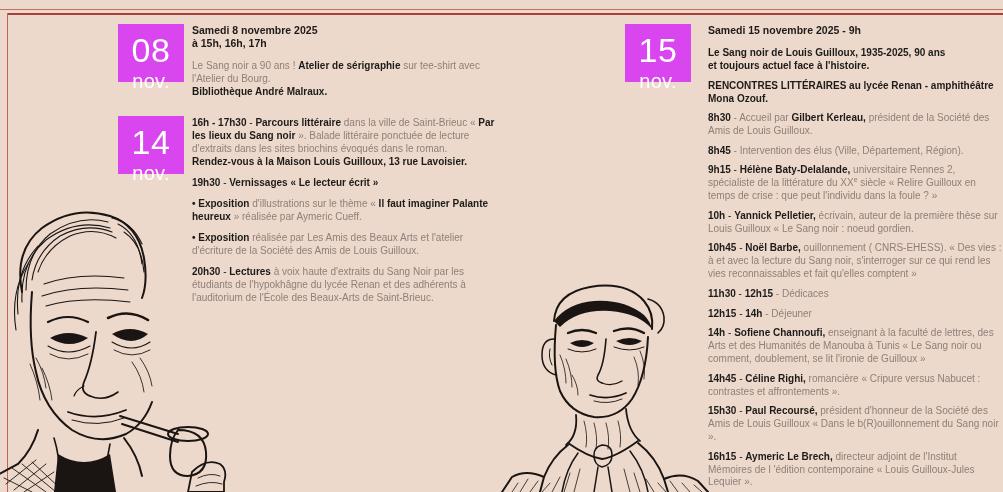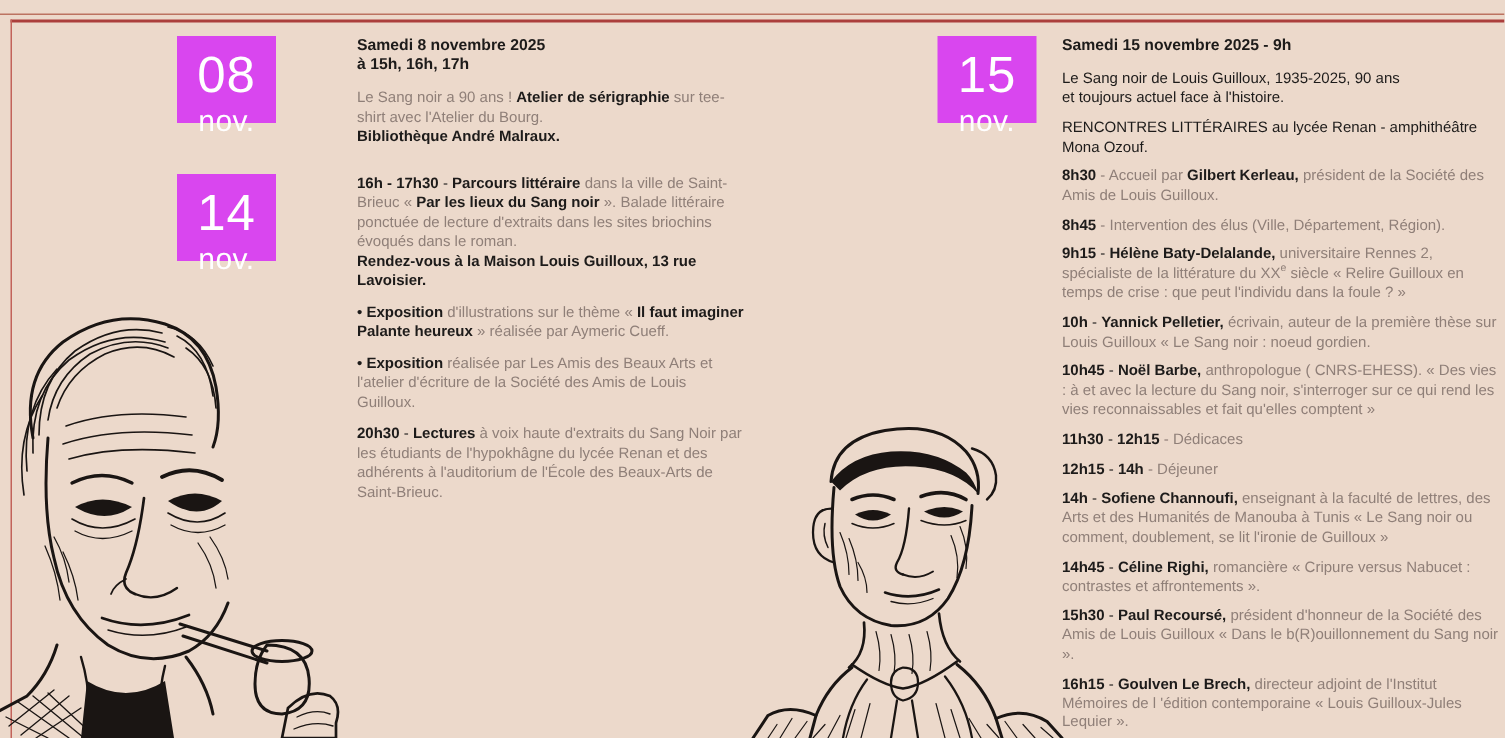--- a/index.html
+++ b/index.html
@@ -44,21 +44,21 @@
     font-weight:300;
     letter-spacing:.5px;
   }
   .badge .mon{
     display:block;
     font-size:20px;
     line-height:24px;
     font-weight:300;
     letter-spacing:.3px;
   }
-  .ev-body{margin-left:120px;}
+  .ev-body{margin-left:74px;}
 
   
   .ev-head{
     font-size:10.5px;
     line-height:13px;
     font-weight:bold;
     color:#1d1b1a;
     margin:0 0 9px 0;
   }
   .ev-head .sub{display:block;font-weight:bold;}
@@ -66,21 +66,21 @@
     margin:0 0 8px 0;
     font-size:10px;
     line-height:13px;
     color:#8f7f78;
   }
   p.line b{color:#1d1b1a;font-weight:bold;}
   p.line .dk{color:#1d1b1a;}
 
   
   #col-right .ev-body{margin-left:83px;}
-  #col-right .intro{margin:0 0 7px 0;font-size:10px;line-height:13px;color:#1d1b1a;font-weight:normal;}
+  #col-right .intro{margin:0 0 7px 0;font-size:10px;line-height:13px;color:#1d1b1a;font-weight:bold;}
   .prog{margin:0;padding:0;list-style:none;}
   .prog li{
     font-size:10px;line-height:12.8px;
     color:#8f7f78;
     margin:0 0 7px 0;
   }
   .prog li b{color:#1d1b1a;font-weight:bold;}
   .prog li .dk{color:#1d1b1a;}
   sup{font-size:7px;vertical-align:super;line-height:0;}
 </style>
@@ -279,20 +279,21 @@
   </div>
 
   <div class="event">
     <div class="badge">
       <span class="day">14</span>
       <span class="mon">nov.</span>
     </div>
     <div class="ev-body">
       <div>
           <p class="line"><b>16h - 17h30</b><span class="dk"> - </span><b>Parcours littéraire</b><span> dans la ville de Saint-Brieuc « </span><b>Par les lieux du Sang noir</b><span> ». Balade littéraire ponctuée de lecture d'extraits dans les sites briochins évoqués dans le roman.</span><br><b>Rendez-vous à la Maison Louis Guilloux, 13 rue Lavoisier.</b></p>
+          <p class="line"><b>19h30</b><span class="dk"> - </span><b>Vernissages  « Le lecteur écrit »</b></p>
           <p class="line"><b>• </b><b>Exposition</b><span> d'illustrations sur le thème «  </span><b>Il faut imaginer Palante heureux</b><span> » réalisée par Aymeric Cueff.</span></p>
           <p class="line"><b>• </b><b>Exposition</b><span> réalisée par Les Amis des Beaux Arts et l'atelier d'écriture de la Société des Amis de Louis Guilloux.</span></p>
           <p class="line"><b>20h30</b><span class="dk"> - </span><b>Lectures</b><span> à voix haute d'extraits du Sang Noir par les étudiants de l'hypokhâgne du lycée Renan et des adhérents à l'auditorium de l'École des Beaux-Arts de Saint-Brieuc.</span></p>
         </div>
     </div>
   </div>
 
 </div>
 
 <div class="col" id="col-right">
@@ -311,23 +312,23 @@
       </p>
       <p class="intro">
         <span>RENCONTRES LITTÉRAIRES au lycée Renan - amphithéâtre</span><br>
         <span>Mona Ozouf.</span>
       </p>
       <ul class="prog">
           <li><b>8h30</b><span> - Accueil par </span><b>Gilbert Kerleau,</b><span> président de la Société des Amis de Louis Guilloux.</span></li>
           <li><b>8h45</b><span> - Intervention des élus (Ville, Département, Région).</span></li>
           <li><b>9h15</b><span class="dk"> - </span><b>Hélène Baty-Delalande,</b><span> universitaire Rennes 2, spécialiste de la littérature du XX</span><sup>e</sup><span> siècle « Relire Guilloux en temps de crise : que peut l'individu dans la foule ? »</span></li>
           <li><b>10h</b><span class="dk"> - </span><b>Yannick Pelletier,</b><span> écrivain, auteur de la première thèse sur Louis Guilloux « Le Sang noir : noeud gordien.</span></li>
-          <li><b>10h45</b><span class="dk"> - </span><b>Noël Barbe,</b><span> anthropologue ( CNRS-EHESS). « Des vies : à et avec la lecture du Sang noir, s'interroger sur ce qui rend les vies reconnaissables et fait qu'elles comptent »</span></li>
+          <li><b>10h45</b><span class="dk"> - </span><b>Noël Barbe,</b><span> ouillonnement ( CNRS-EHESS). « Des vies : à et avec la lecture du Sang noir, s'interroger sur ce qui rend les vies reconnaissables et fait qu'elles comptent »</span></li>
           <li><b>11h30</b><span class="dk"> - </span><b>12h15</b><span> - Dédicaces</span></li>
           <li><b>12h15</b><span class="dk"> - </span><b>14h</b><span> - Déjeuner</span></li>
           <li><b>14h</b><span class="dk"> - </span><b>Sofiene Channoufi,</b><span> enseignant à la faculté de lettres, des Arts et des Humanités de  Manouba à Tunis « Le Sang noir ou comment, doublement, se lit l'ironie de Guilloux »</span></li>
           <li><b>14h45</b><span class="dk"> - </span><b>Céline Righi,</b><span> romancière « Cripure versus Nabucet : contrastes et affrontements ».</span></li>
           <li><b>15h30</b><span class="dk"> - </span><b>Paul Recoursé,</b><span> président d'honneur de la Société des Amis de Louis Guilloux « Dans le b(R)ouillonnement du Sang noir ».</span></li>
-          <li><b>16h15</b><span class="dk"> - </span><b>Goulven Le Brech,</b><span> directeur adjoint de l'Institut Mémoires de l 'édition contemporaine « Louis Guilloux-Jules Lequier ».</span></li>
+          <li><b>16h15</b><span class="dk"> - </span><b>Aymeric Le Brech,</b><span> directeur adjoint de l'Institut Mémoires de l 'édition contemporaine « Louis Guilloux-Jules Lequier ».</span></li>
         </ul>
     </div>
   </div>
 </div>
 
 </body></html>

